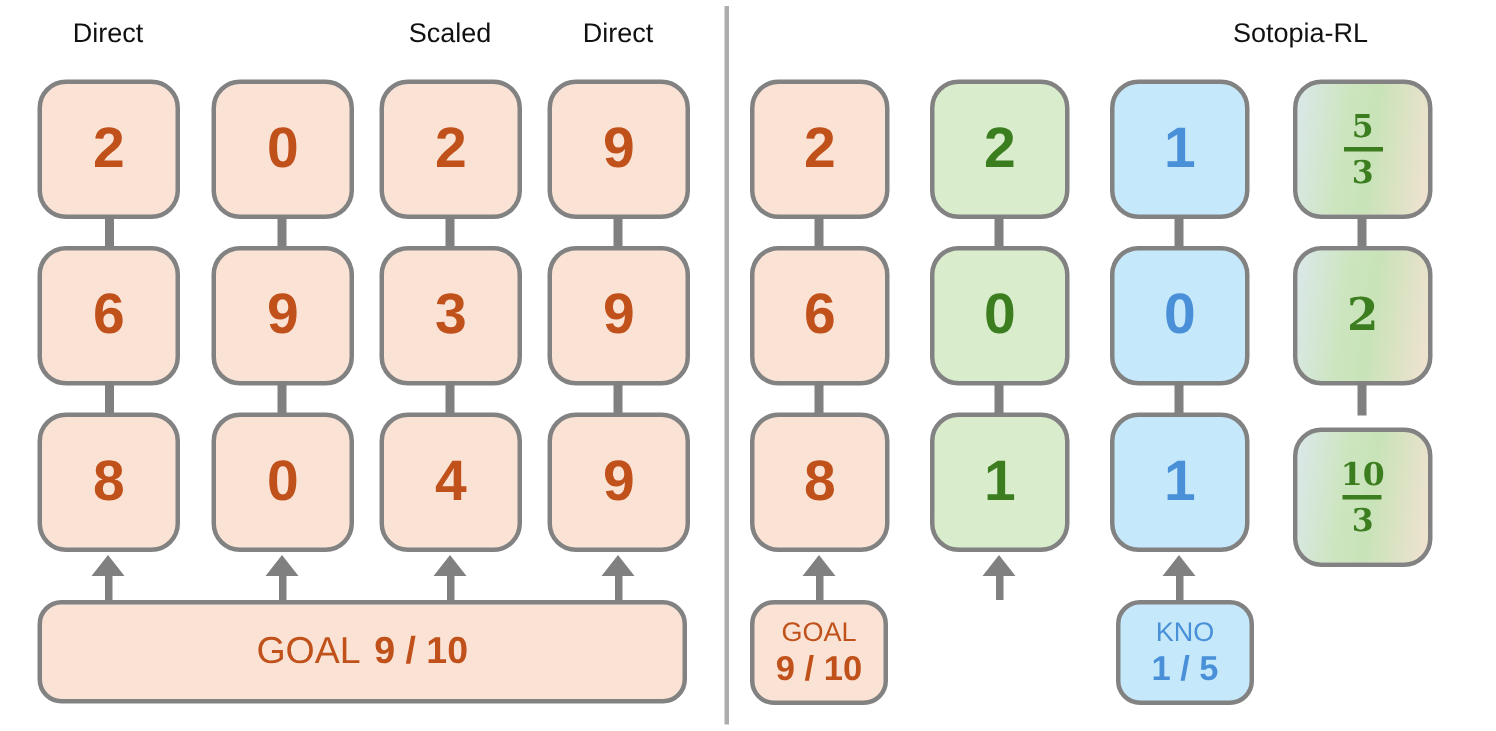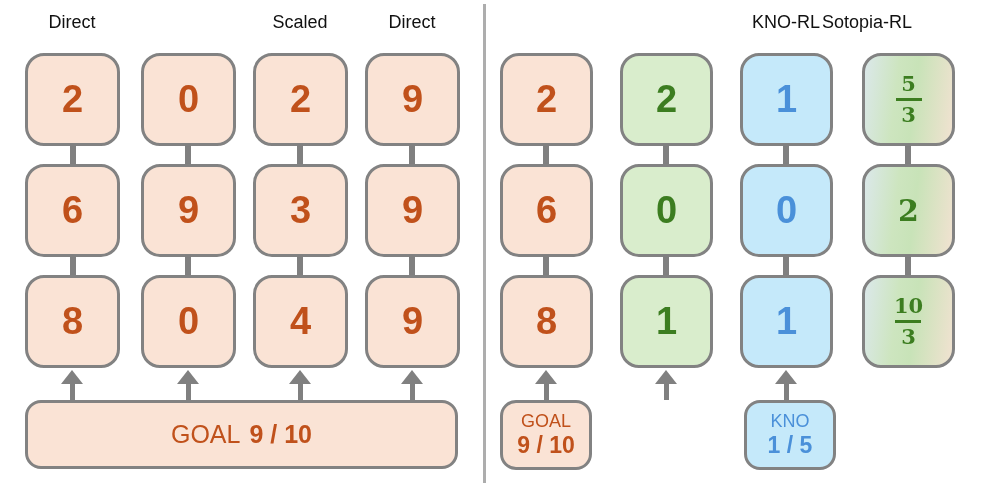--- a/index.html
+++ b/index.html
@@ -108,21 +108,20 @@
       <div class="astem"></div>
     </div>
 
   <div class="goalbar">
     <span>GOAL</span>
     <span class="val">9 / 10</span>
   </div>
 
   <div class="divider"></div>
 
-  <div class="hdr" style="left:716px;width:140px">KNO-RL</div>
   <div class="hdr" style="left:796px;width:142px">Sotopia-RL</div>
 
   <div class="box rcell orange" style="left:500px;top:53px">2</div>
   <div class="conn" style="left:543px;top:144px"></div>
   <div class="box rcell orange" style="left:500px;top:164px">6</div>
   <div class="conn" style="left:543px;top:255px"></div>
   <div class="box rcell orange" style="left:500px;top:275px">8</div>
   <div class="arrow" style="left:535px">
       <div class="ahead"></div>
       <div class="astem"></div>
@@ -159,21 +158,21 @@
   <div class="box rcell grad" style="left:862px;top:53px">
     <span class="frac">
       <span>5</span>
       <span class="fbar"></span>
       <span>3</span>
     </span>
   </div>
   <div class="conn" style="left:905px;top:144px"></div>
   <div class="box rcell grad" style="left:862px;top:164px">2</div>
   <div class="conn" style="left:905px;top:255px"></div>
-  <div class="box rcell grad" style="left:862px;top:275px">
+  <div class="box rcell grad" style="left:862px;top:285px">
     <span class="frac">
       <span>10</span>
       <span class="fbar"></span>
       <span>3</span>
     </span>
   </div>
 
 </div>
 
 </body></html>

